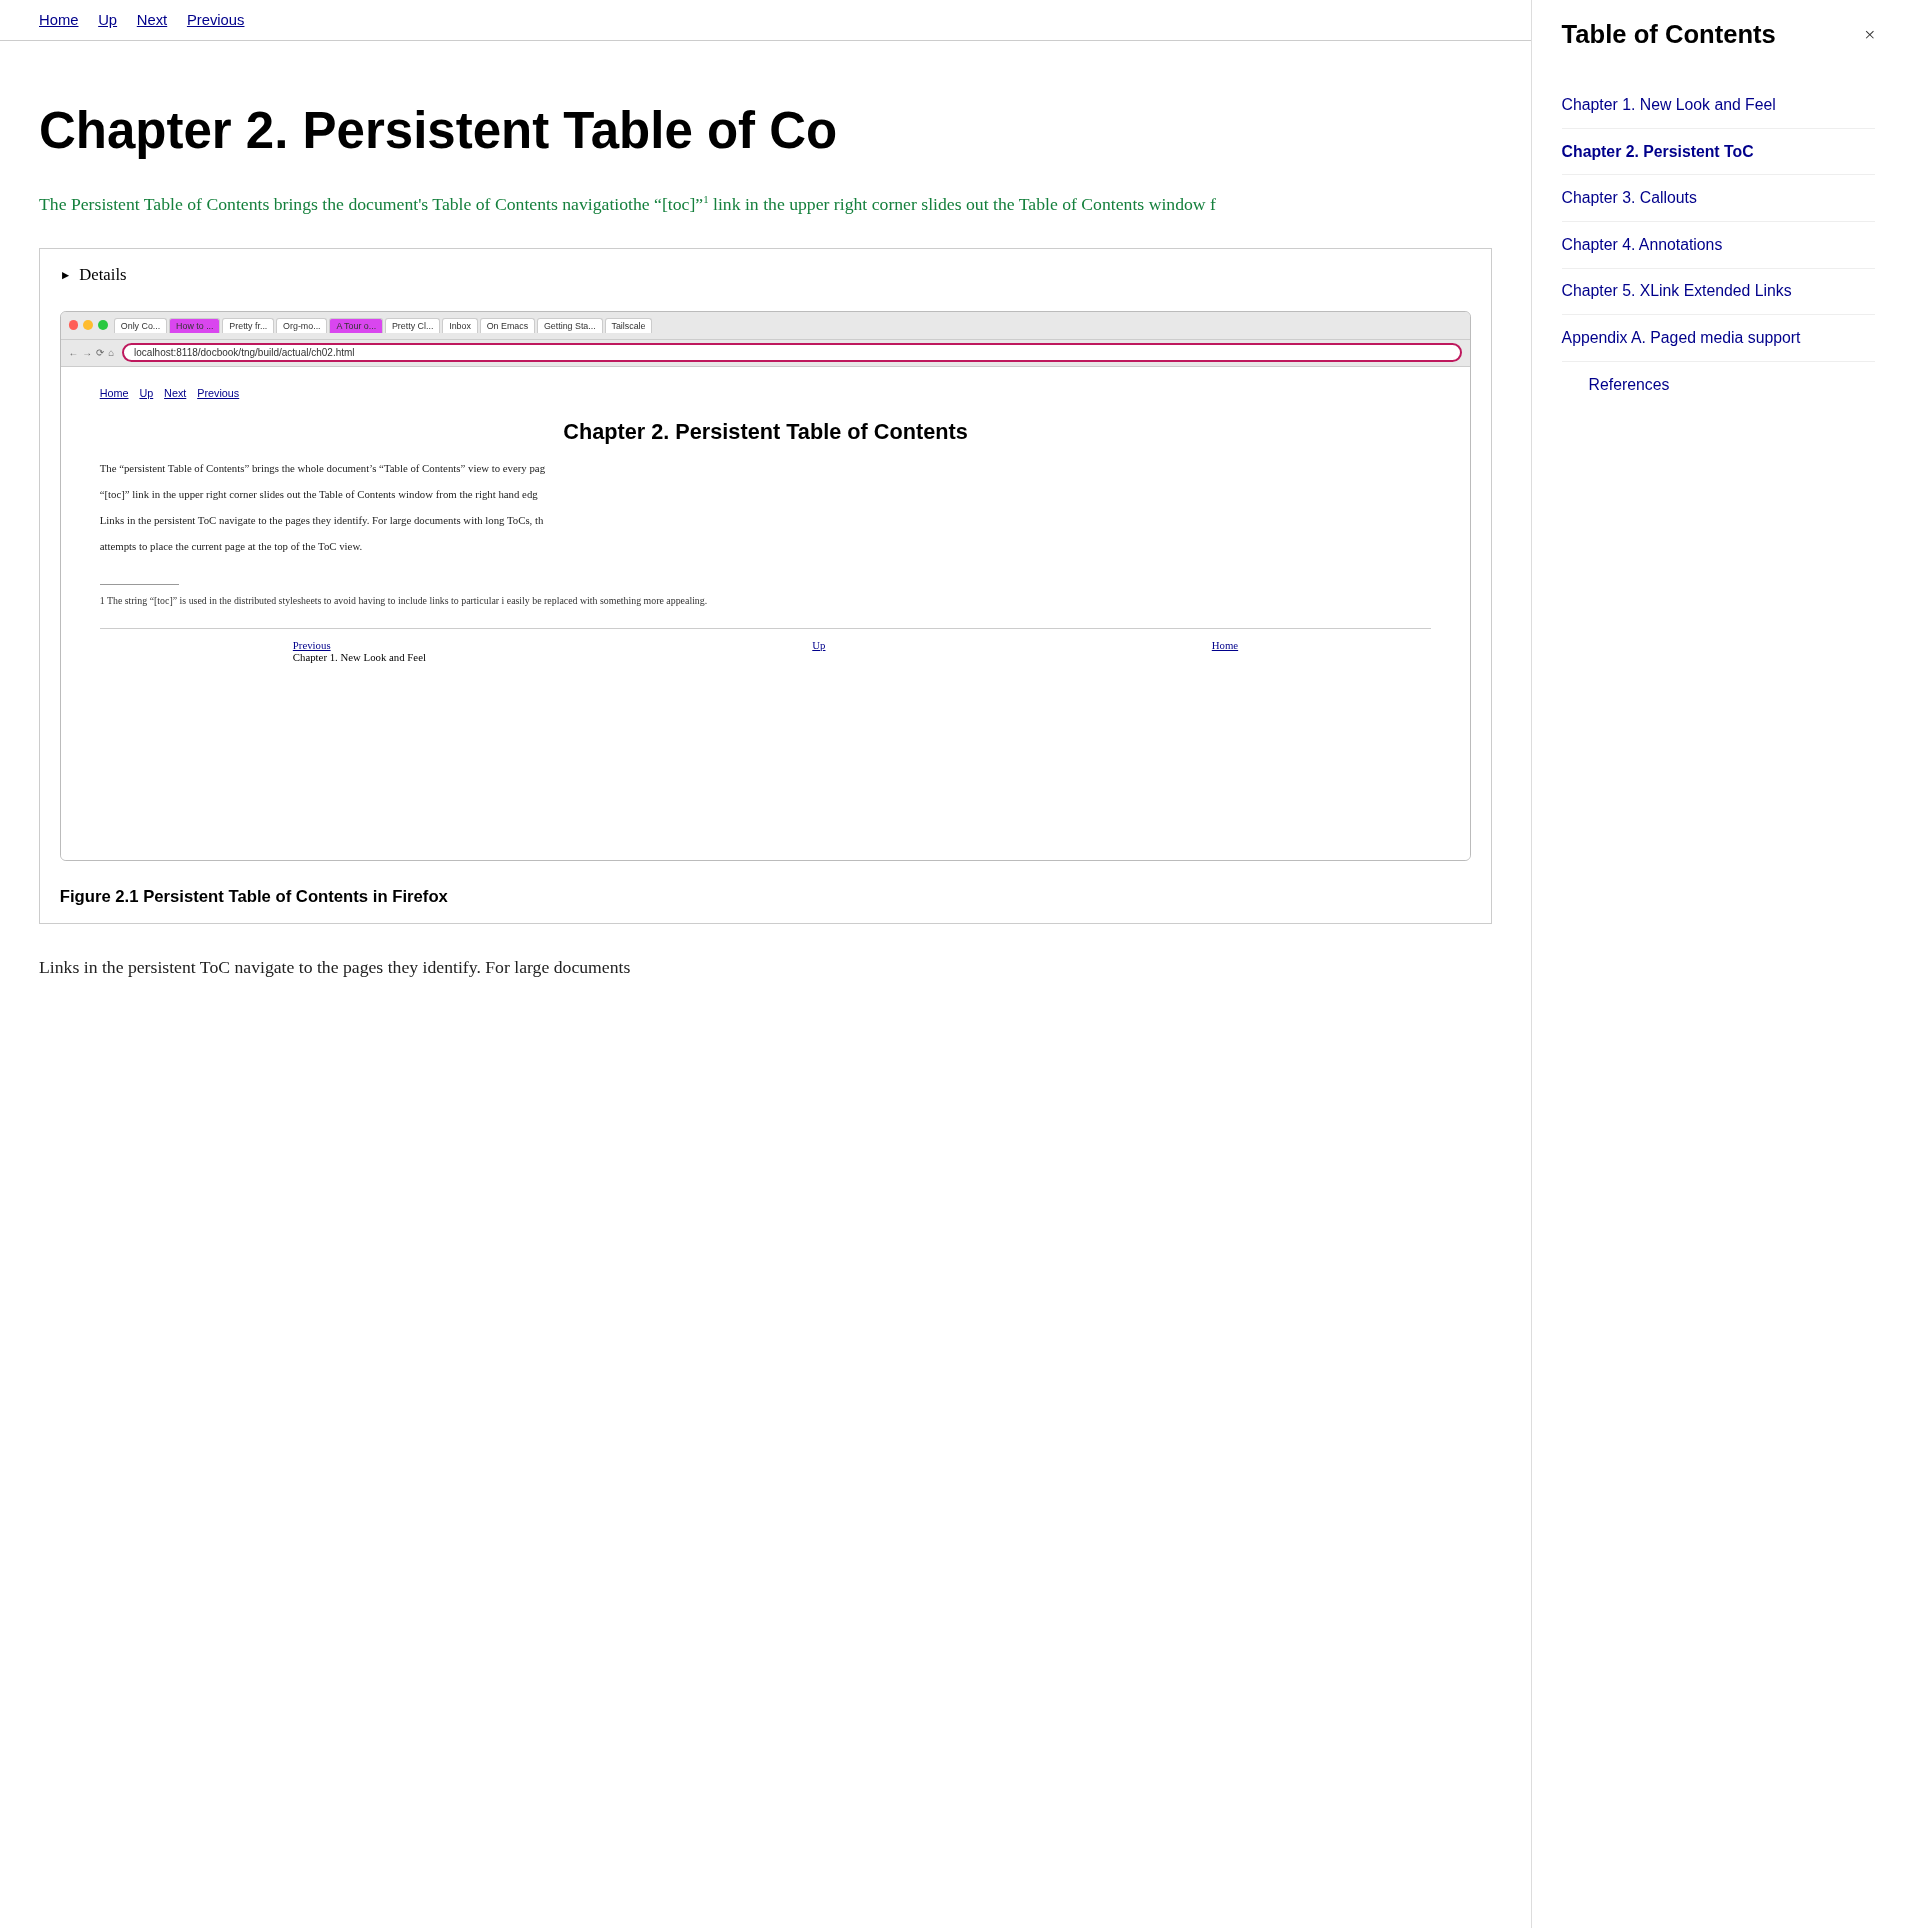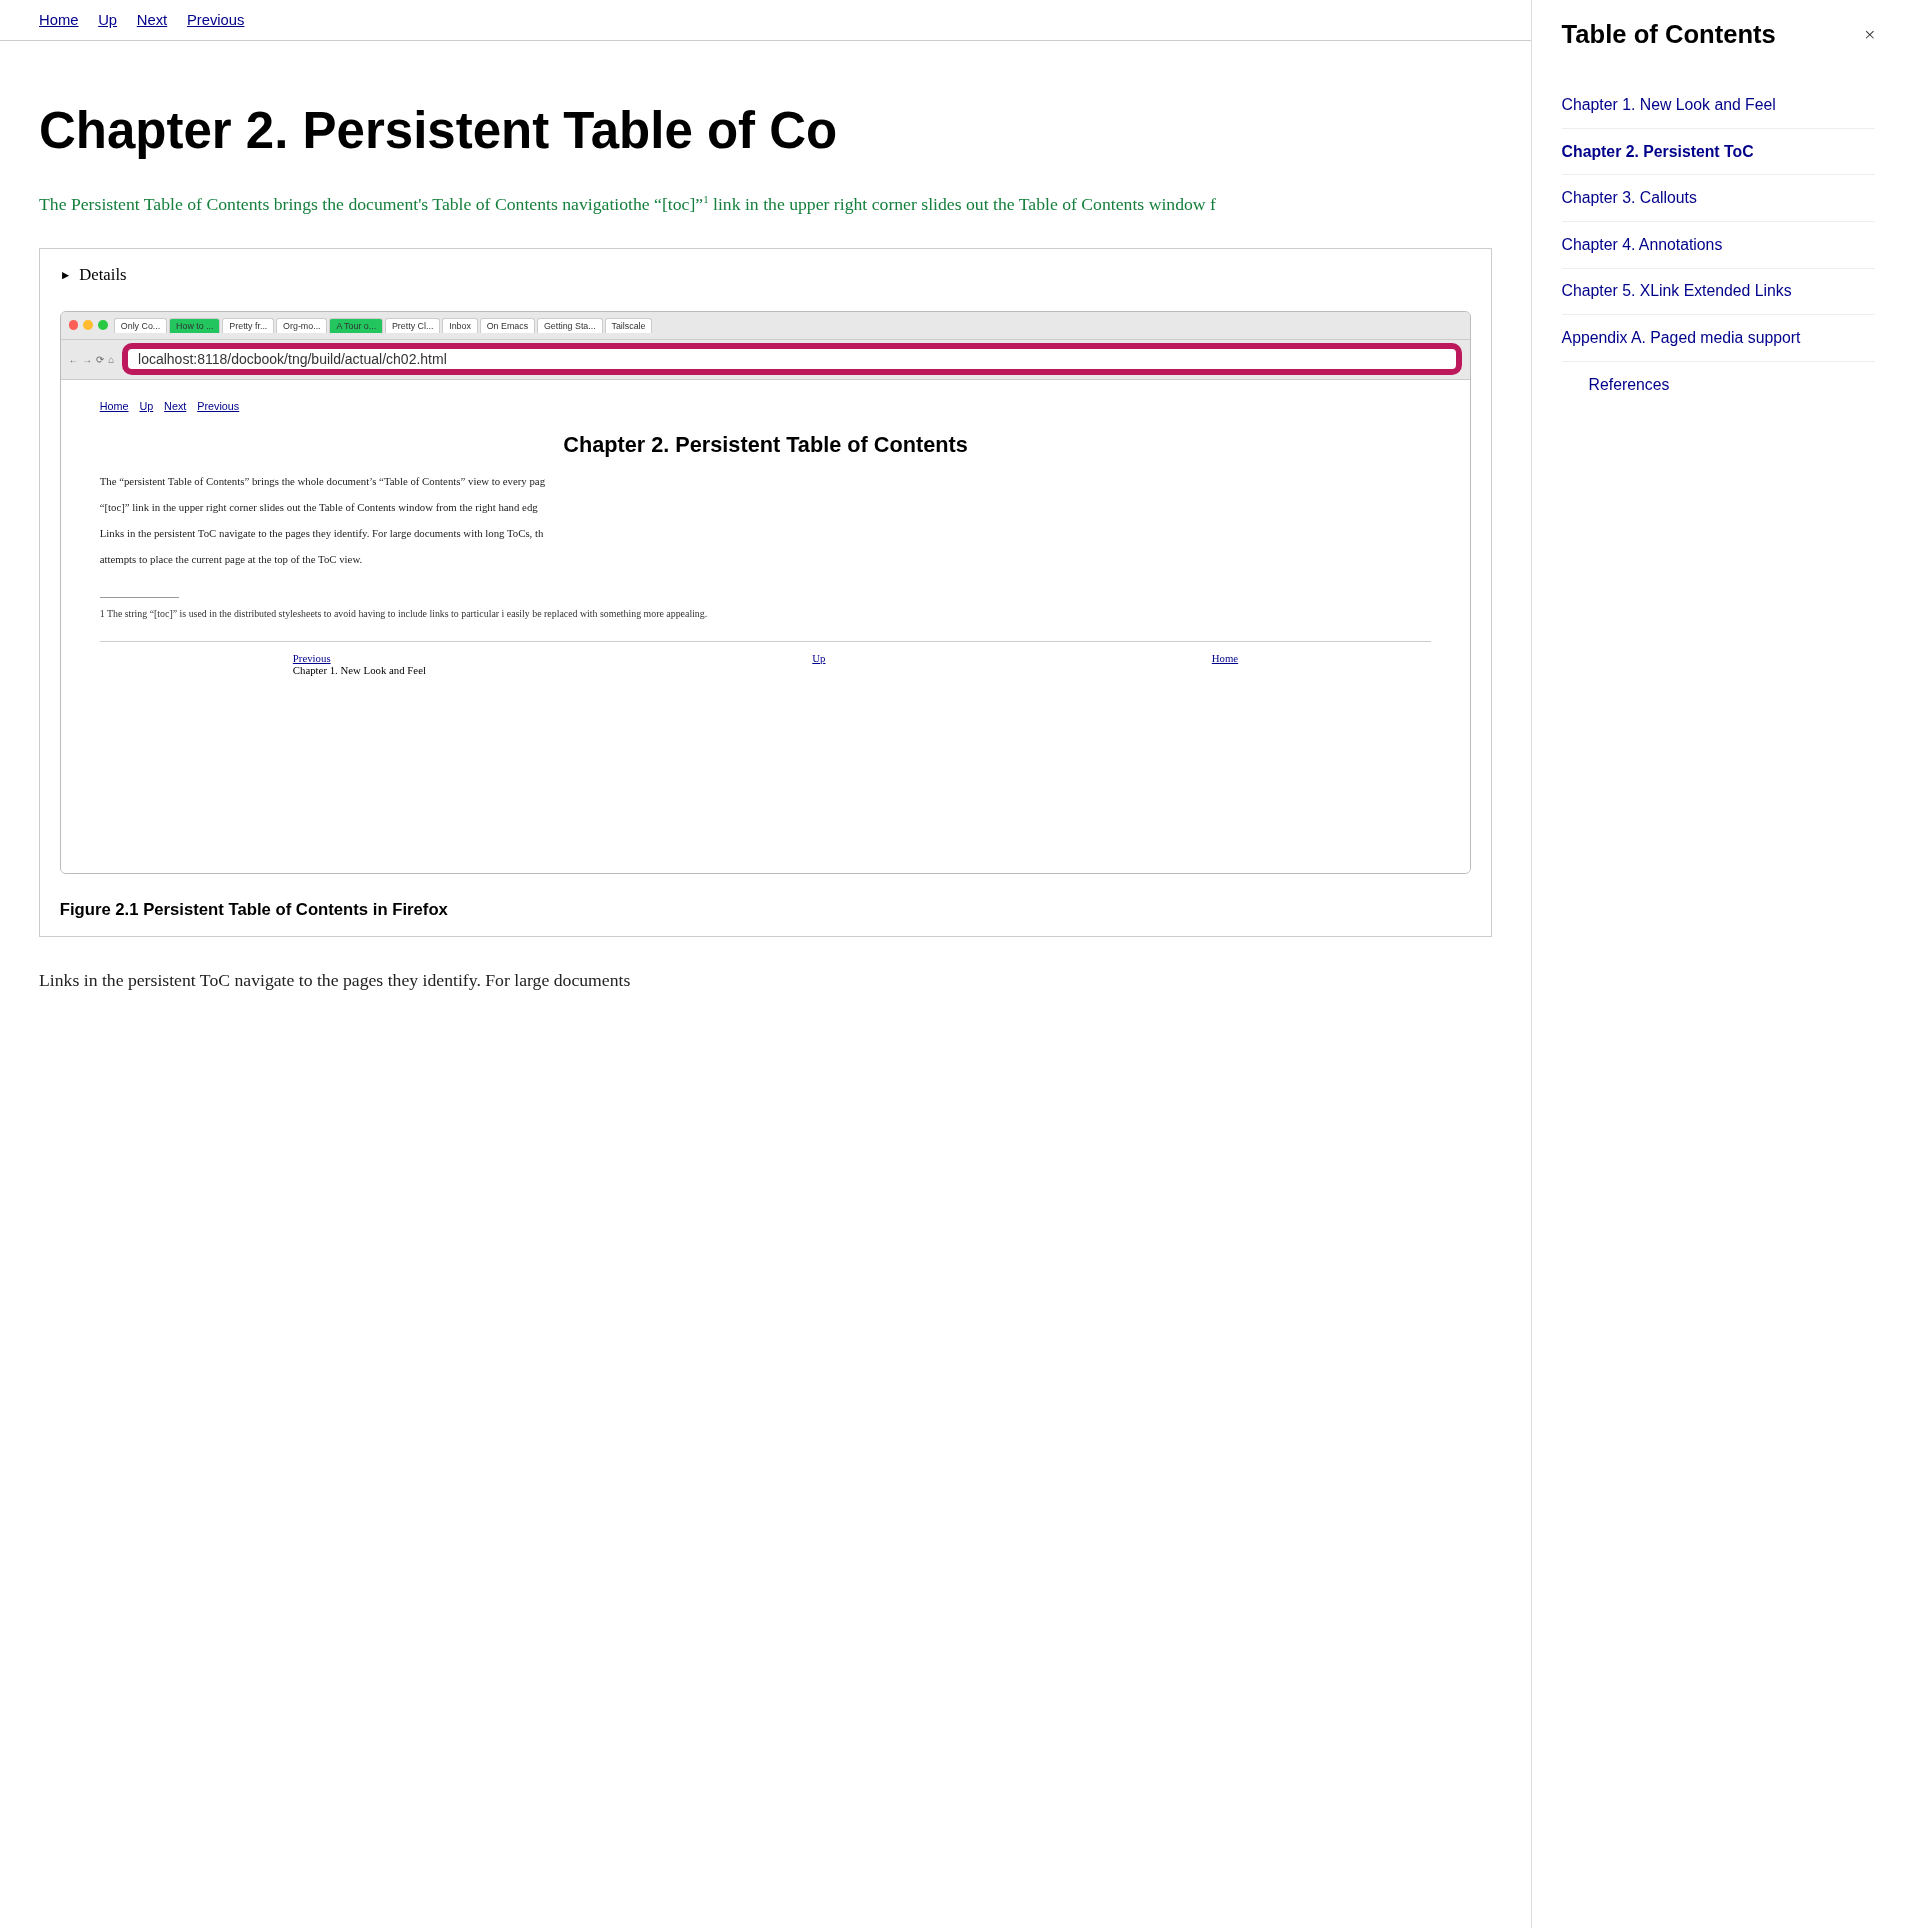--- a/index.html
+++ b/index.html
@@ -122,21 +122,21 @@
       background: #fff;
       border-radius: 3px 3px 0 0;
       padding: 2px 5.9px;
       white-space: nowrap;
       font-size: 8.9px;
       border: 1px solid #ccc;
       border-bottom: none;
     }
 
     .browser-tab.colored-tab {
-      background: #22c55e;
+      background: #d946ef;
     }
 
     .browser-addressbar {
       background: #e8e8e8;
       padding: 3.9px 7.9px;
       display: flex;
       align-items: center;
       gap: 7.9px;
       border-bottom: 1px solid #ccc;
       font-size: 9.9px;
@@ -145,24 +145,24 @@
 
     .nav-btns {
       display: flex;
       gap: 3.9px;
       color: #666;
     }
 
     .address-url {
       flex: 1;
       background: #fff;
-      border: 6px solid #be185d;
+      border: 2px solid #be185d;
       border-radius: 9.9px;
       padding: 2px 9.9px;
-      font-size: 14px;
+      font-size: 10px;
       color: #333;
     }
 
     .browser-content {
       background: #fff;
       padding: 19.7px 39px;
       min-height: 493px;
     }
 
     .browser-inner-nav {

